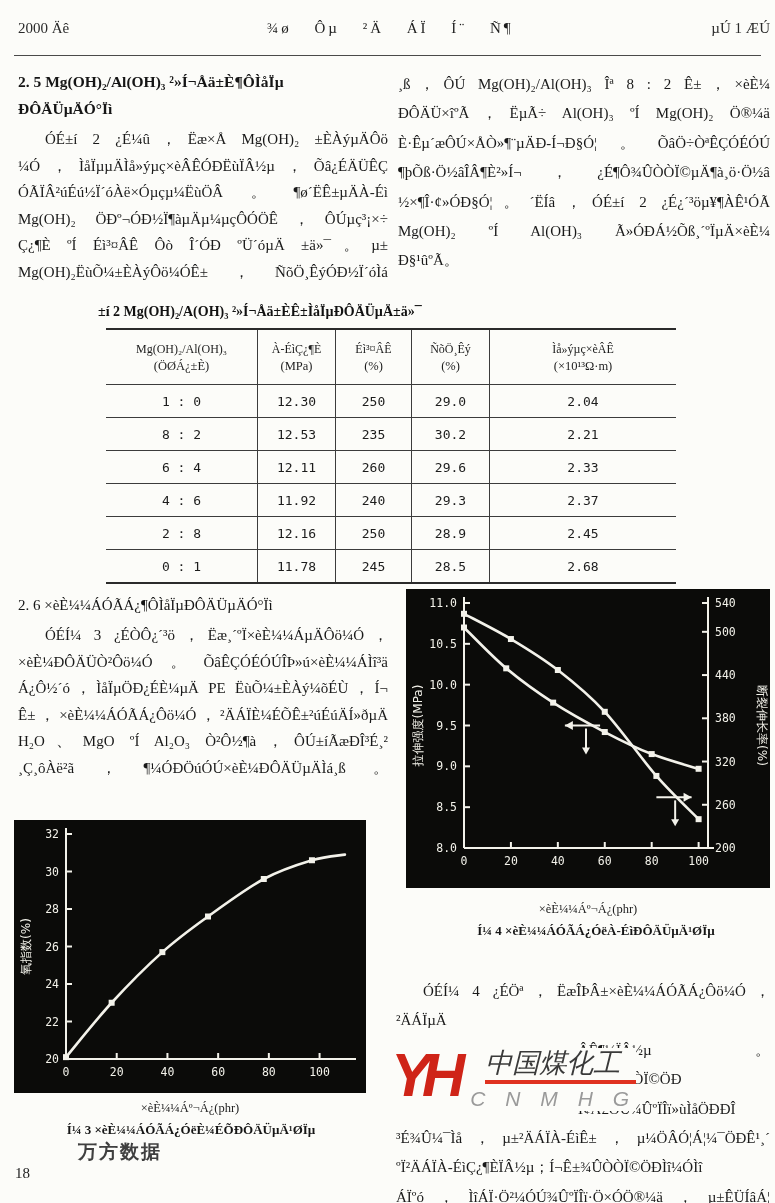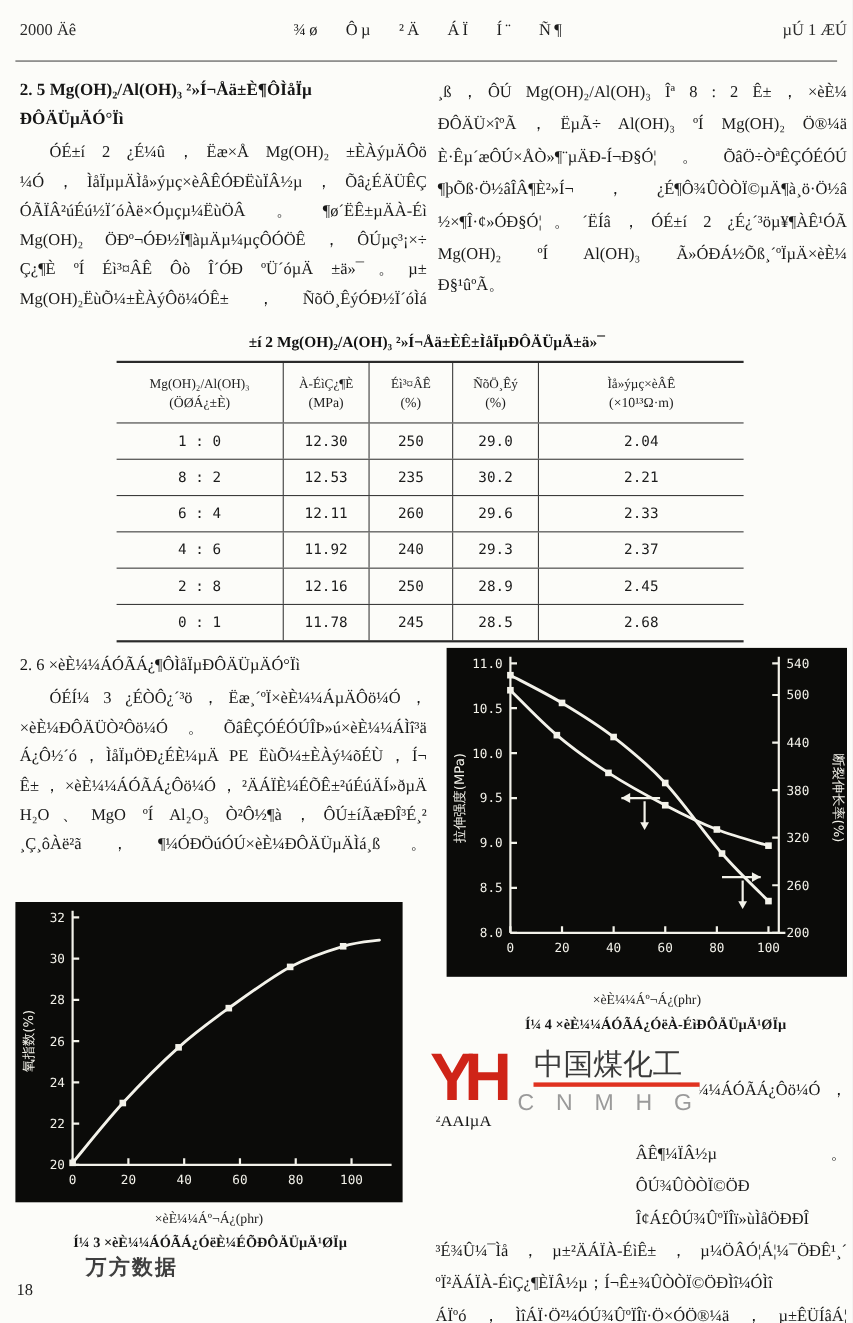--- a/index.html
+++ b/index.html
@@ -15,21 +15,21 @@
   .shead2{font-weight:500;font-size:15px;line-height:27px;}
   
   .col{font-size:15px;line-height:26.5px;color:#191919;}
   .colr{font-size:15px;line-height:29.4px;color:#191919;}
   .tl{white-space:normal;}
   .j{text-align:justify;text-align-last:justify;}
   .la{text-align:left;text-align-last:left;}
   .ind{text-indent:1.8em;}
   .wshift{margin-left:182px;}
   
-  .t2title{top:304px;left:98px;width:580px;text-align:center;font-weight:700;font-size:14px;color:#111;}
+  .t2title{top:304px;left:98px;width:580px;font-weight:700;font-size:14px;color:#111;}
   .t2{top:328px;left:106px;width:570px;border-top:2px solid #2b2b2b;border-bottom:2px solid #2b2b2b;}
   .t2row{display:grid;grid-template-columns:152px 78px 76px 78px 186px;}
   .t2row + .t2row{border-top:1px solid #3c3c3c;}
   .t2head{height:54px;}
   .t2head .t2c{flex-direction:column;justify-content:center;gap:2px;}
   .t2c{display:flex;align-items:center;justify-content:center;font-size:13px;color:#1c1c1c;}
   .t2c:not(:last-child){border-right:1px solid #3c3c3c;}
   .t2h1{font-size:12px;line-height:15px;}
   .t2h2{font-size:12.5px;line-height:14px;}
   .t2d{height:32px;font-family:"DejaVu Sans Mono",monospace;font-size:13px;}
@@ -37,21 +37,21 @@
   .fig{background:#0b0b09;}
   .fig3{left:14px;top:820px;width:352px;height:273px;}
   .fig4{left:406px;top:589px;width:364px;height:299px;}
   .cap{font-size:12.5px;text-align:center;color:#222;}
   .capt{font-size:13px;text-align:center;font-weight:600;color:#161616;}
   .cap3x{left:14px;top:1101px;width:352px;}
   .cap3t{left:8px;top:1122px;width:366px;}
   .cap4x{left:406px;top:902px;width:364px;}
   .cap4t{left:410px;top:923px;width:372px;}
   
-  .wm{left:391px;top:952px;display:flex;align-items:flex-start;background:#fcfcf9;}
+  .wm{left:391px;top:1048px;display:flex;align-items:flex-start;background:#fcfcf9;font-style:italic;}
   .wm-logo{font-family:"Liberation Sans","DejaVu Sans",sans-serif;font-weight:900;font-size:60px;
            line-height:56px;color:#cf2418;letter-spacing:-9px;padding-right:14px;transform:scaleY(1.02);}
   .wm-cn{font-size:27px;line-height:31px;color:#3a3a3a;border-bottom:4px solid #e03220;padding:0 3px 1px 0;margin-left:15px;}
   .wm-en{font-family:"Liberation Sans","DejaVu Sans",sans-serif;font-size:21px;color:#9a9a9a;
          letter-spacing:7px;padding-top:3px;}
   .wanfang{left:78px;top:1139px;font-size:19px;font-weight:700;color:#3f3f3f;letter-spacing:2px;}
   .pageno{left:15px;top:1165px;font-size:15px;color:#222;}
 </style>
 </head>
 <body>

